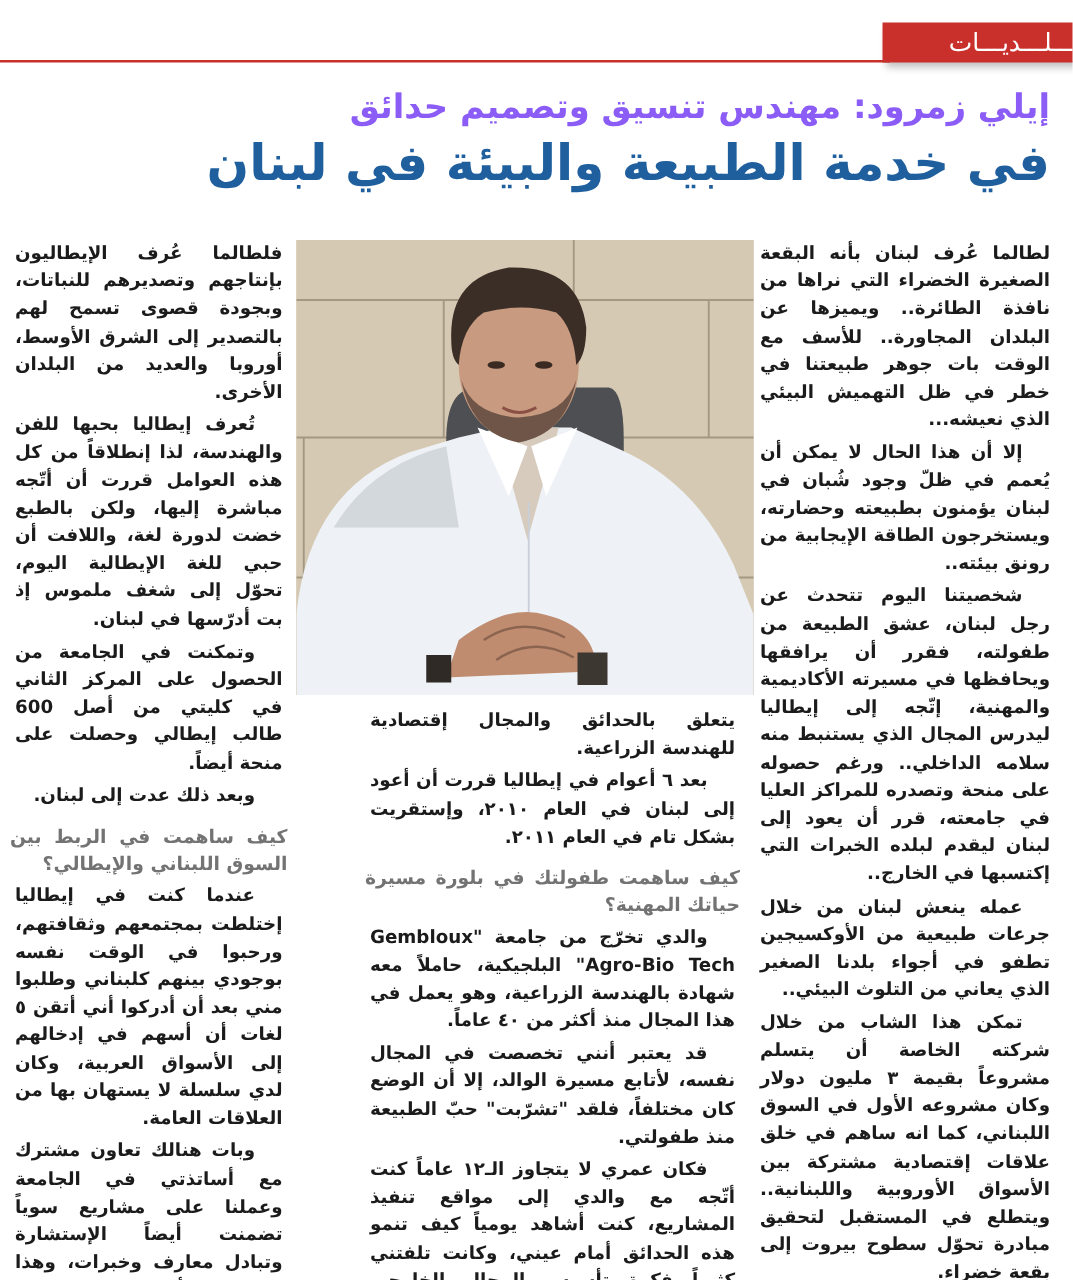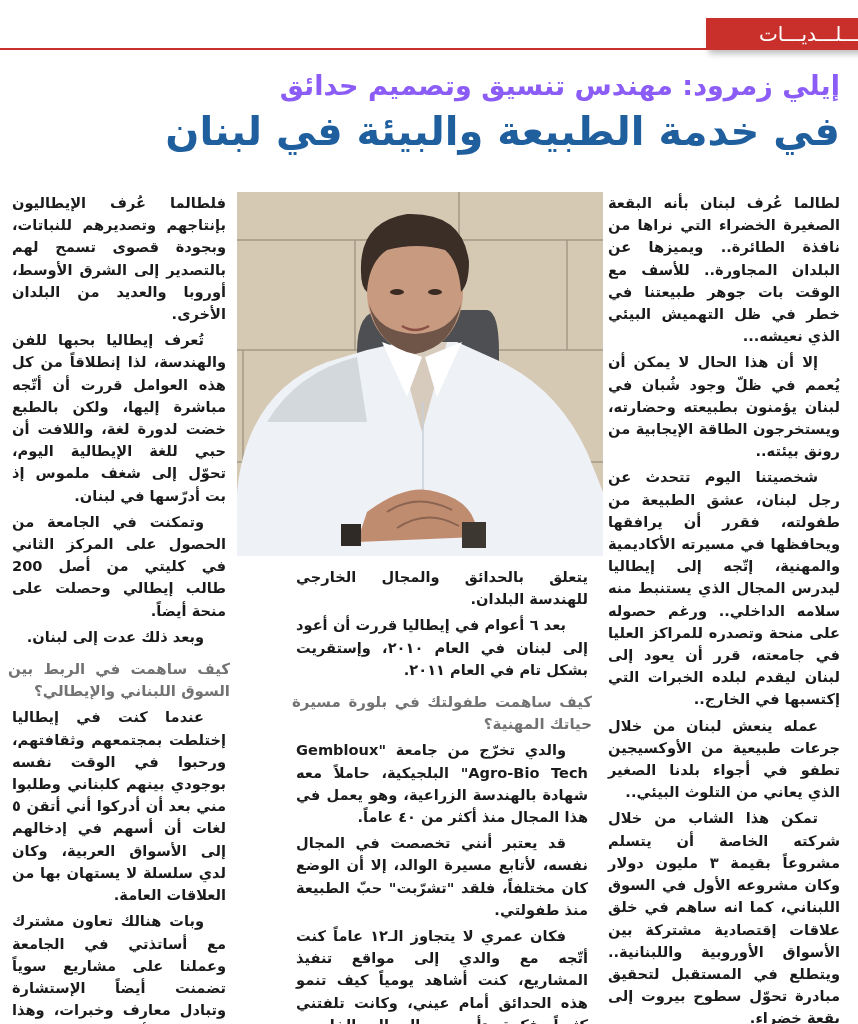--- a/index.html
+++ b/index.html
@@ -71,30 +71,30 @@
 <div class="col col-right">
   <p style="text-indent:0">لطالما عُرف لبنان بأنه البقعة الصغيرة الخضراء التي نراها من نافذة الطائرة.. ويميزها عن البلدان المجاورة.. للأسف مع الوقت بات جوهر طبيعتنا في خطر في ظل التهميش البيئي الذي نعيشه...</p>
   <p>إلا أن هذا الحال لا يمكن أن يُعمم في ظلّ وجود شُبان في لبنان يؤمنون بطبيعته وحضارته، ويستخرجون الطاقة الإيجابية من رونق بيئته..</p>
   <p>شخصيتنا اليوم تتحدث عن رجل لبنان، عشق الطبيعة من طفولته، فقرر أن يرافقها ويحافظها في مسيرته الأكاديمية والمهنية، إتّجه إلى إيطاليا ليدرس المجال الذي يستنبط منه سلامه الداخلي.. ورغم حصوله على منحة وتصدره للمراكز العليا في جامعته، قرر أن يعود إلى لبنان ليقدم لبلده الخبرات التي إكتسبها في الخارج..</p>
   <p>عمله ينعش لبنان من خلال جرعات طبيعية من الأوكسيجين تطفو في أجواء بلدنا الصغير الذي يعاني من التلوث البيئي..</p>
   <p>تمكن هذا الشاب من خلال شركته الخاصة أن يتسلم مشروعاً بقيمة ٣ مليون دولار وكان مشروعه الأول في السوق اللبناني، كما انه ساهم في خلق علاقات إقتصادية مشتركة بين الأسواق الأوروبية واللبنانية.. ويتطلع في المستقبل لتحقيق مبادرة تحوّل سطوح بيروت إلى بقعة خضراء.</p>
 
 </div>
 
 <div class="col col-mid">
-  <p style="text-indent:0">يتعلق بالحدائق والمجال الخارجي للهندسة البلدان.</p>
+  <p style="text-indent:0">يتعلق بالحدائق والمجال إقتصادية للهندسة الزراعية.</p>
   <p>بعد ٦ أعوام في إيطاليا قررت أن أعود إلى لبنان في العام ٢٠١٠، وإستقريت بشكل تام في العام ٢٠١١.</p>
   <h3>كيف ساهمت طفولتك في بلورة مسيرة حياتك المهنية؟</h3>
   <p>والدي تخرّج من جامعة "Gembloux Agro-Bio Tech" البلجيكية، حاملاً معه شهادة بالهندسة الزراعية، وهو يعمل في هذا المجال منذ أكثر من ٤٠ عاماً.</p>
   <p>قد يعتبر أنني تخصصت في المجال نفسه، لأتابع مسيرة الوالد، إلا أن الوضع كان مختلفاً، فلقد "تشرّبت" حبّ الطبيعة منذ طفولتي.</p>
   <p>فكان عمري لا يتجاوز الـ١٢ عاماً كنت أتّجه مع والدي إلى مواقع تنفيذ المشاريع، كنت أشاهد يومياً كيف تنمو هذه الحدائق أمام عيني، وكانت تلفتني كثيراً فكرة تأسيس المجال الخارجي للمنزل . وحتى الآن أ</p>
 </div>
 
 <div class="col col-left">
   <p style="text-indent:0">فلطالما عُرف الإيطاليون بإنتاجهم وتصديرهم للنباتات، وبجودة قصوى تسمح لهم بالتصدير إلى الشرق الأوسط، أوروبا والعديد من البلدان الأخرى.</p>
   <p>تُعرف إيطاليا بحبها للفن والهندسة، لذا إنطلاقاً من كل هذه العوامل قررت أن أتّجه مباشرة إليها، ولكن بالطبع خضت لدورة لغة، واللافت أن حبي للغة الإيطالية اليوم، تحوّل إلى شغف ملموس إذ بت أدرّسها في لبنان.</p>
-  <p>وتمكنت في الجامعة من الحصول على المركز الثاني في كليتي من أصل 200 طالب إيطالي وحصلت على منحة أيضاً.</p>
+  <p>وتمكنت في الجامعة من الحصول على المركز الثاني في كليتي من أصل 600 طالب إيطالي وحصلت على منحة أيضاً.</p>
   <p>وبعد ذلك عدت إلى لبنان.</p>
   <h3>كيف ساهمت في الربط بين السوق اللبناني والإيطالي؟</h3>
   <p>عندما كنت في إيطاليا إختلطت بمجتمعهم وثقافتهم، ورحبوا في الوقت نفسه بوجودي بينهم كلبناني وطلبوا مني بعد أن أدركوا أني أتقن ٥ لغات أن أسهم في إدخالهم إلى الأسواق العربية، وكان لدي سلسلة لا يستهان بها من العلاقات العامة.</p>
   <p>وبات هنالك تعاون مشترك مع أساتذتي في الجامعة وعملنا على مشاريع سوياً تضمنت أيضاً الإستشارة وتبادل معارف وخبرات، وهذا كان بمثابة أساس متين مكنني من العودة إلى لبنان بشكل قوي ومتسلح بالخبرة والعلاقات.</p>
 
 </div>
 
 </body></html>

